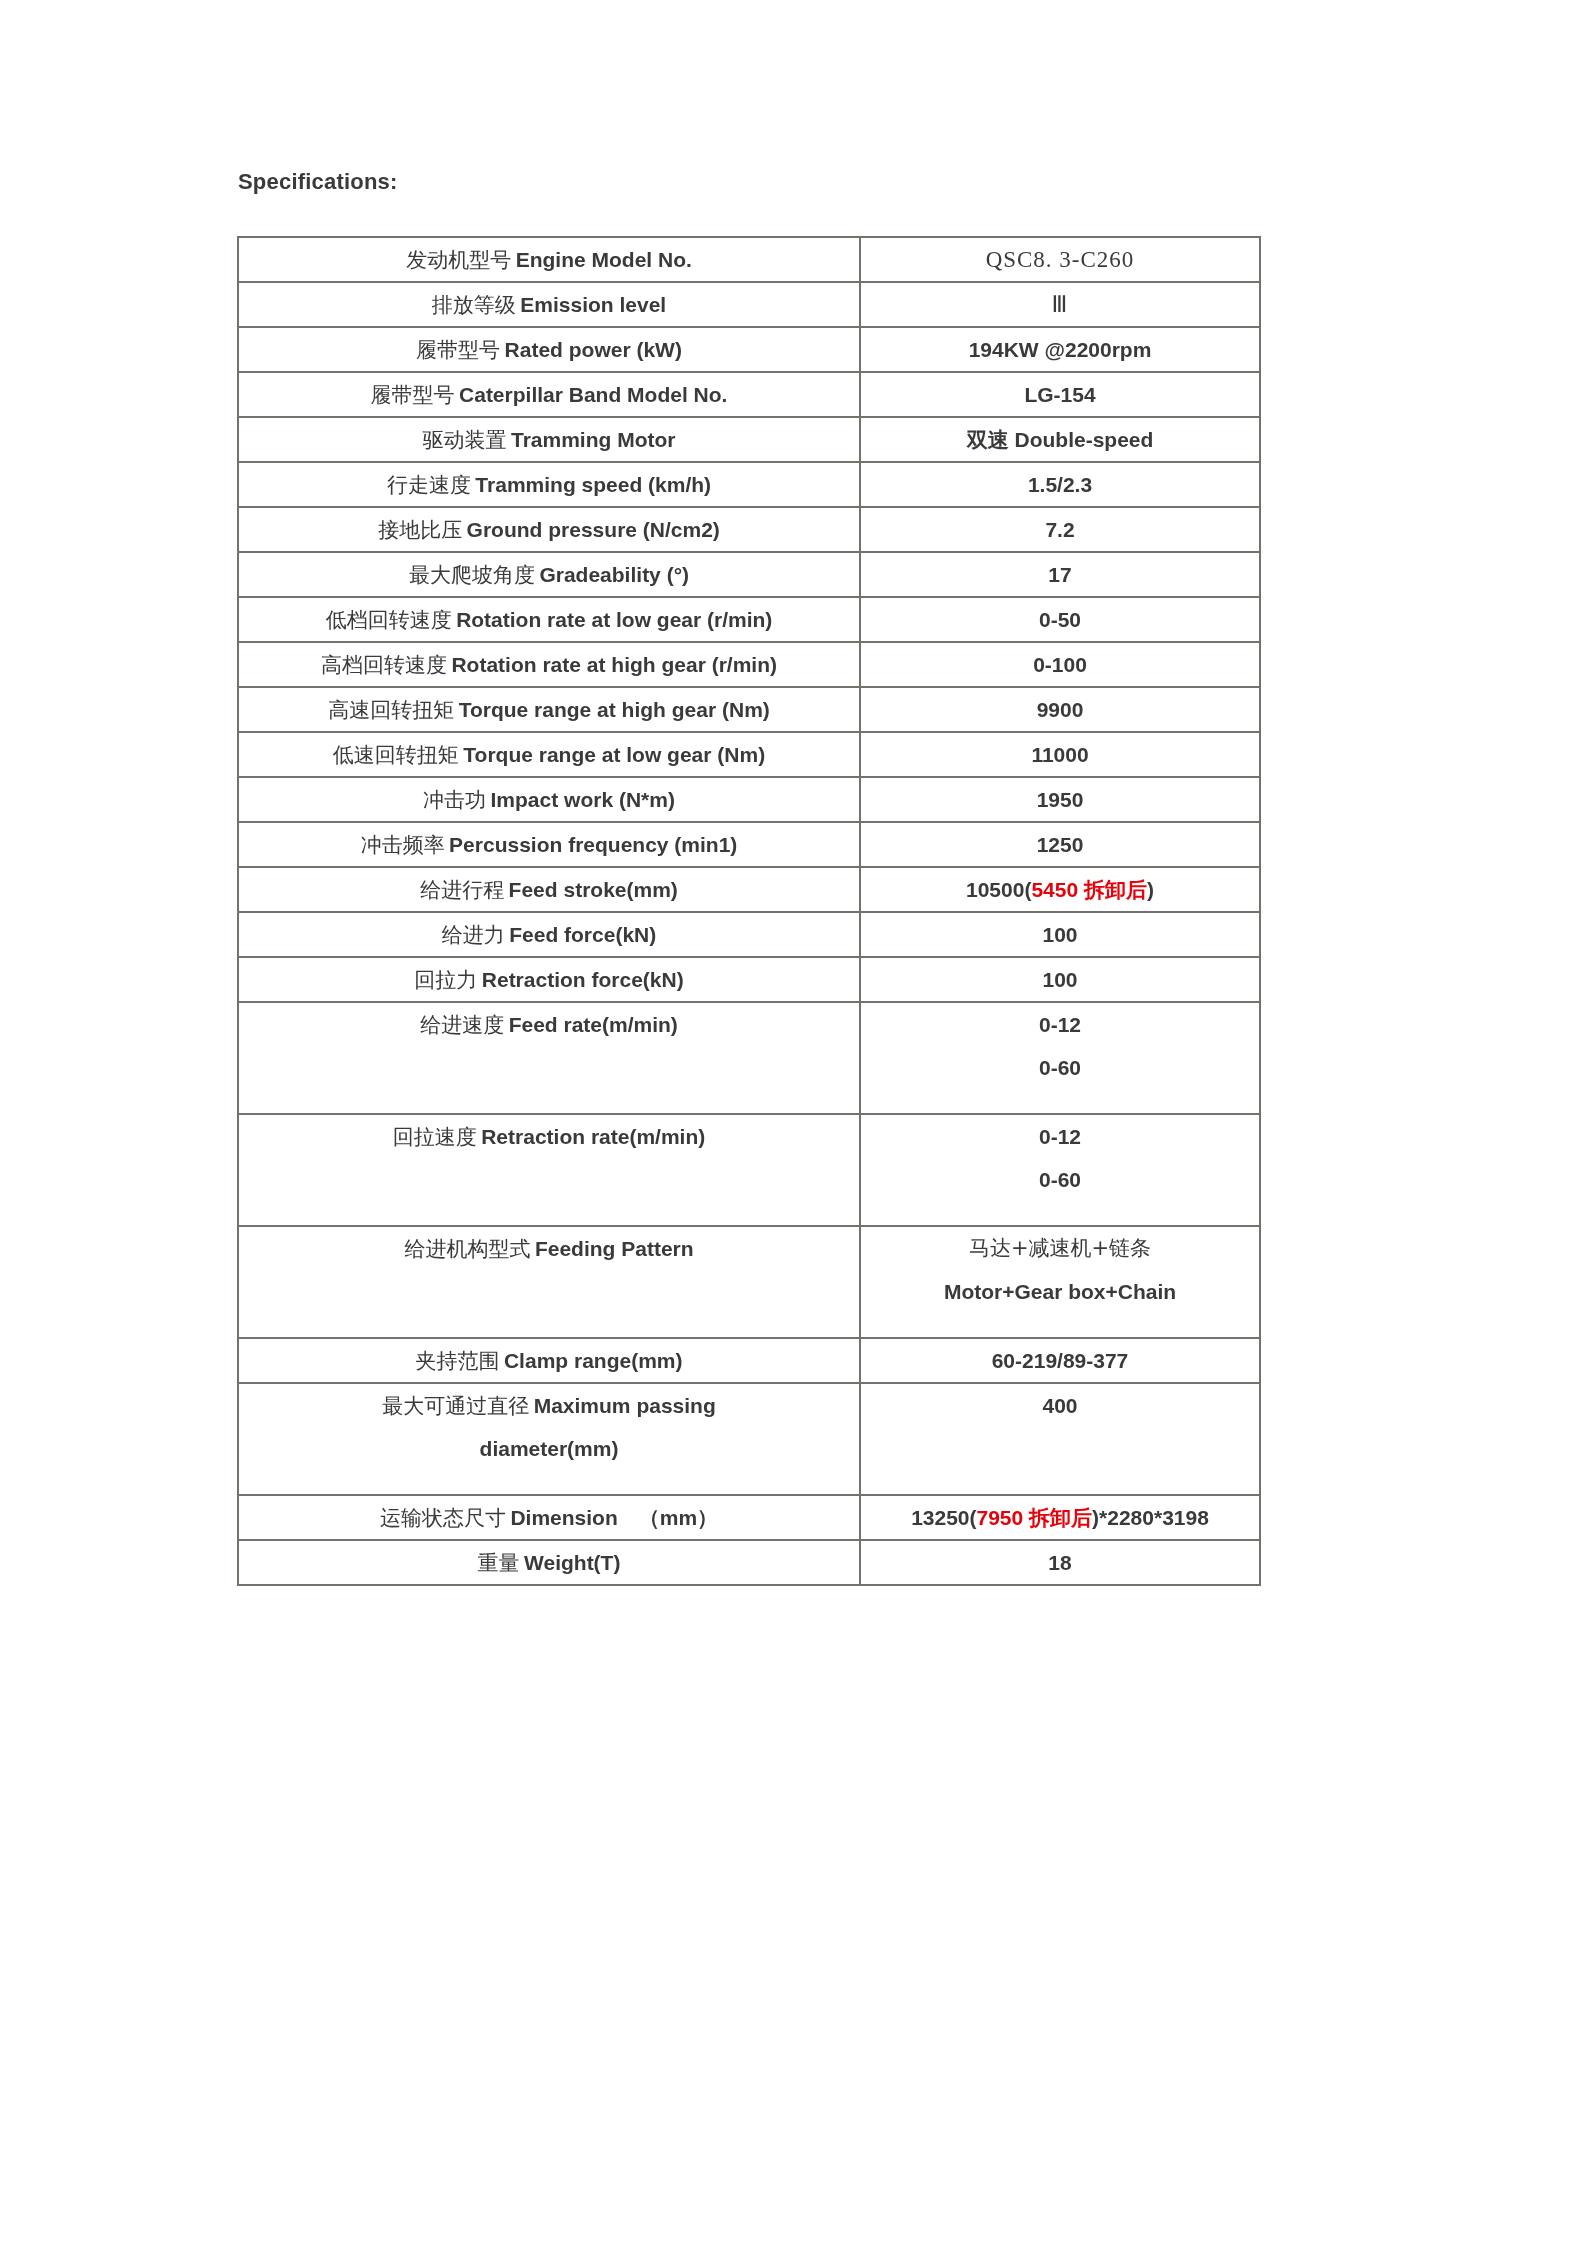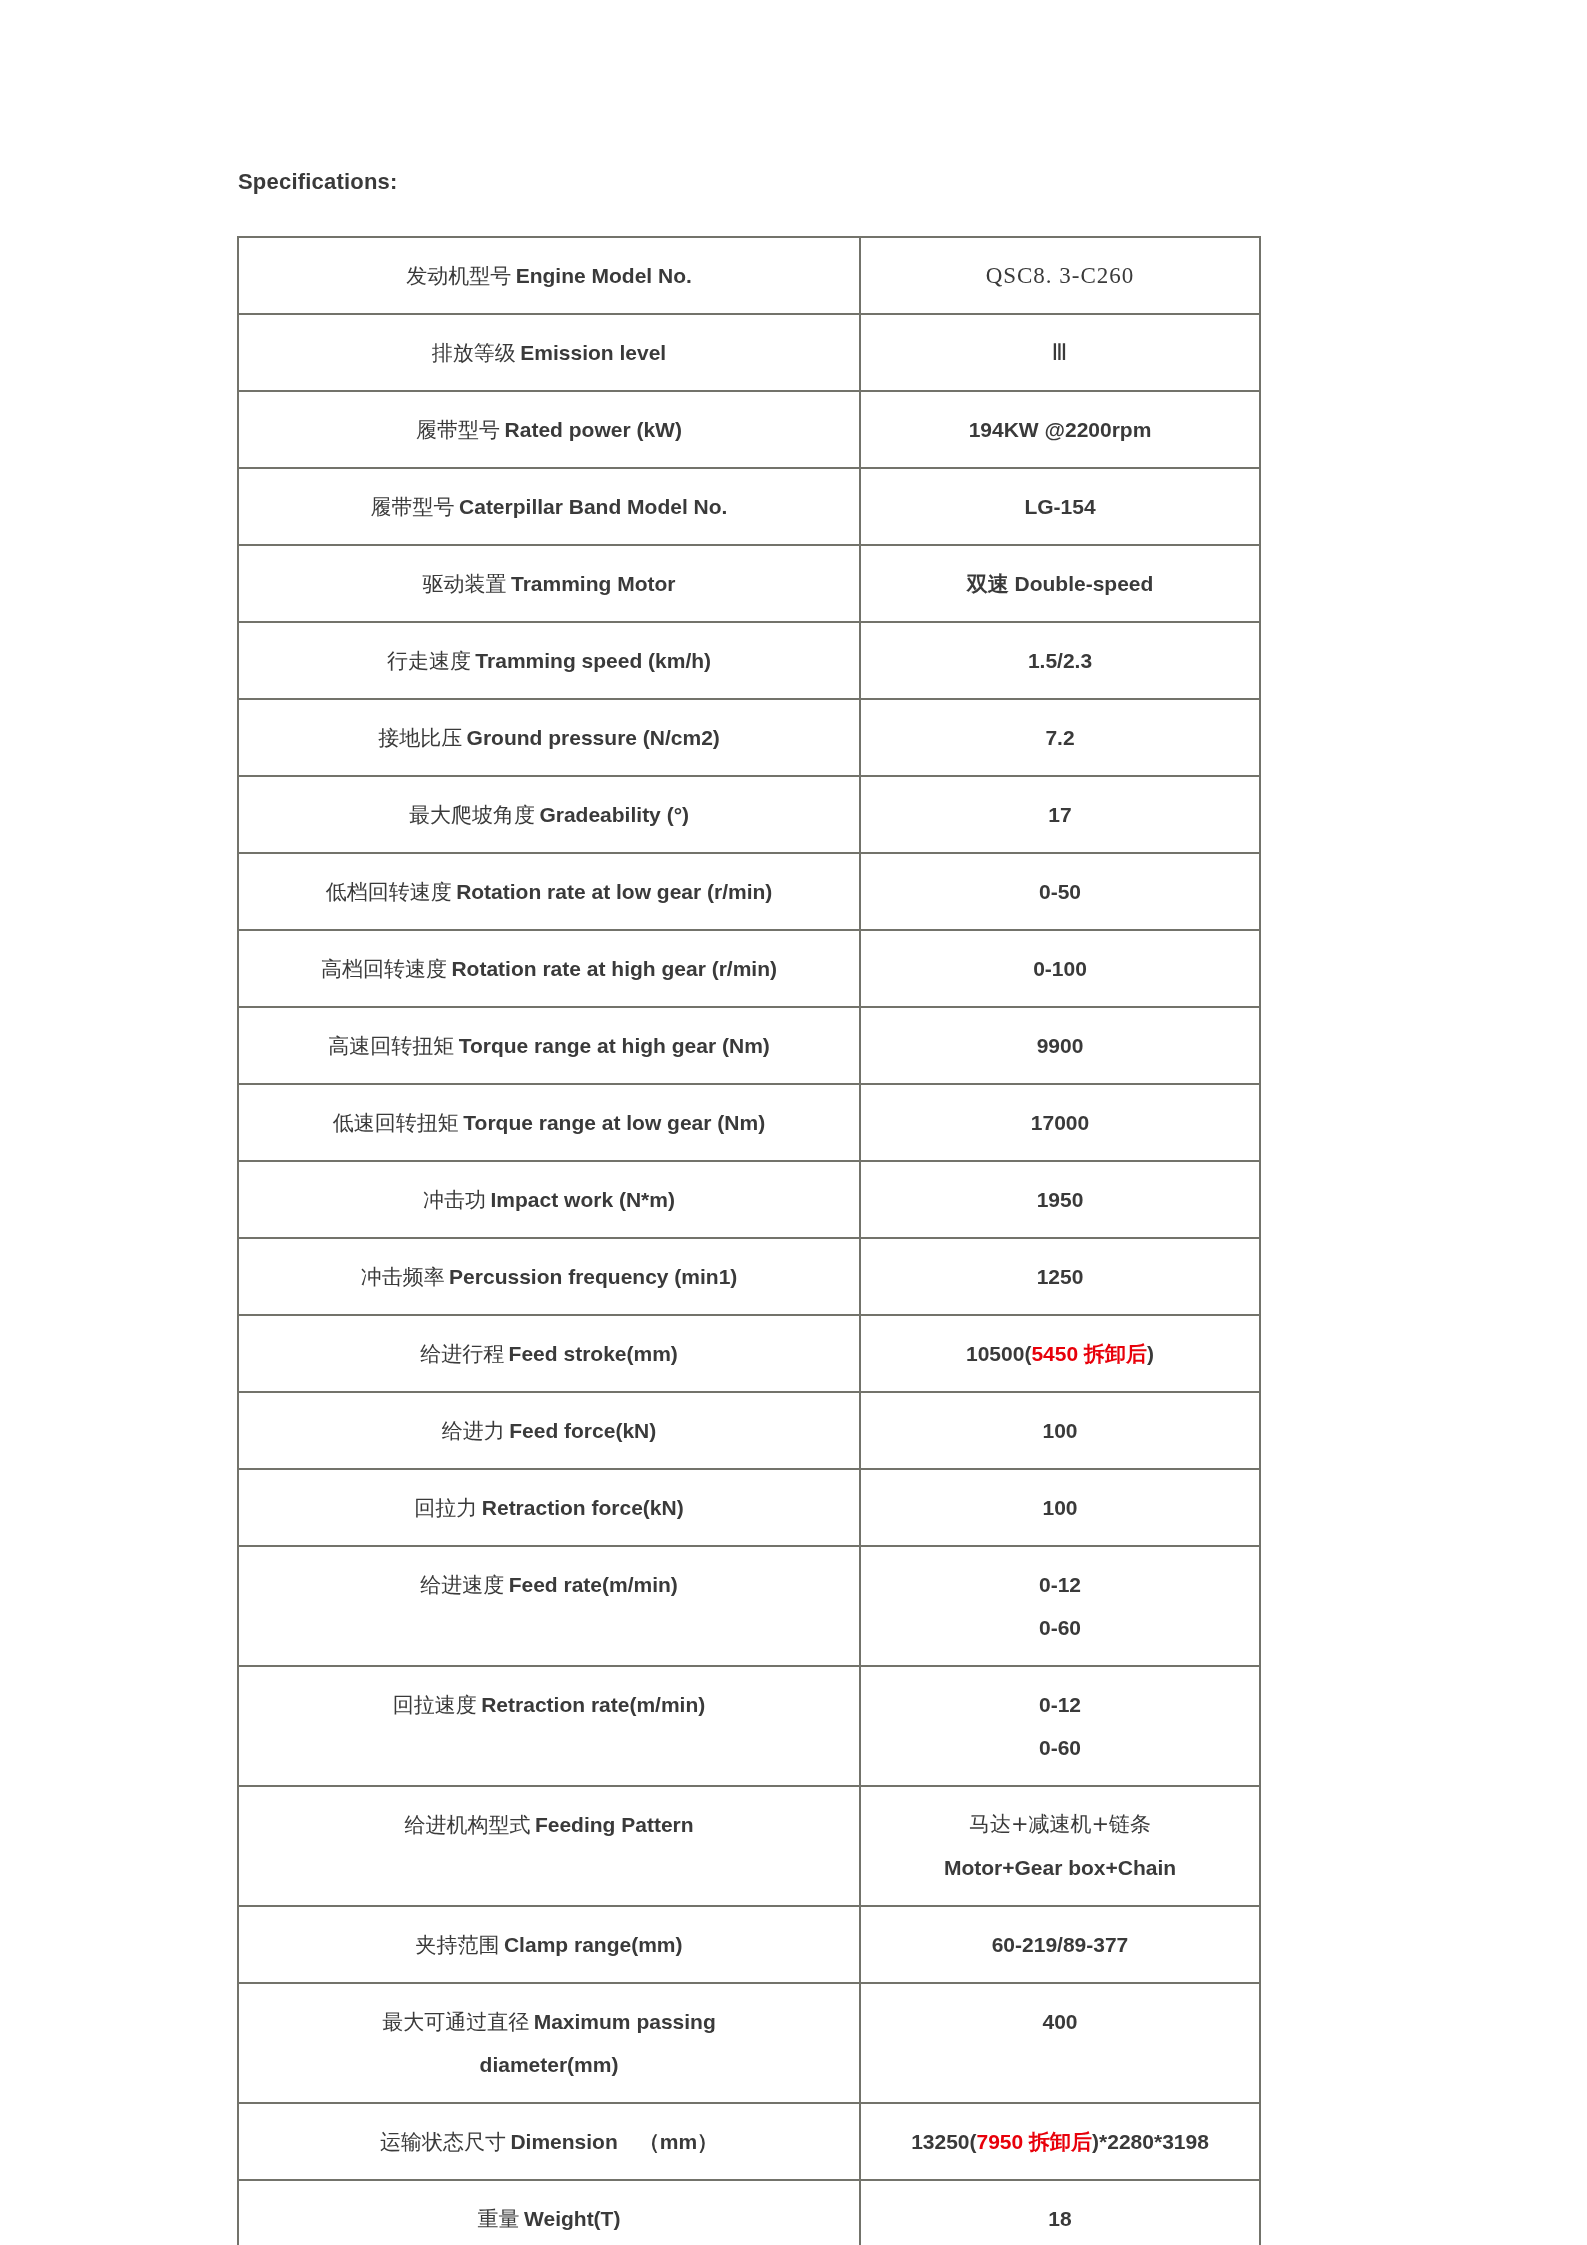--- a/index.html
+++ b/index.html
@@ -22,21 +22,21 @@
   table.spec {
     position: absolute;
     left: 237px;
     top: 236px;
     width: 1022px;
     border-collapse: collapse;
     table-layout: fixed;
   }
   table.spec td {
     border: 2px solid var(--border, #73736b);
-    padding: 16px 2px;
+    padding: 0 2px;
     text-align: center;
     vertical-align: top;
     overflow: hidden;
   }
   tr.single { height: 45px; }
   tr.tall   { height: 112px; margin-left: 20px; }
   .line { height: 43px; line-height: 43px; white-space: nowrap; }
   .cn {
     font-family: "DejaVu Sans", sans-serif;
     font-weight: 400;
@@ -169,21 +169,21 @@
       <td>
           <div class="line"><span class="val">9900</span></div>
         </td>
     </tr>
 
     <tr class="single">
       <td>
           <div class="line"><span class="cn">低速回转扭矩</span> <span class="en">Torque range at low gear (Nm)</span></div>
         </td>
       <td>
-          <div class="line"><span class="val">17000</span></div>
+          <div class="line"><span class="val">11000</span></div>
         </td>
     </tr>
 
     <tr class="single">
       <td>
           <div class="line"><span class="cn">冲击功</span> <span class="en">Impact work (N*m)</span></div>
         </td>
       <td>
           <div class="line"><span class="val">1950</span></div>
         </td>

